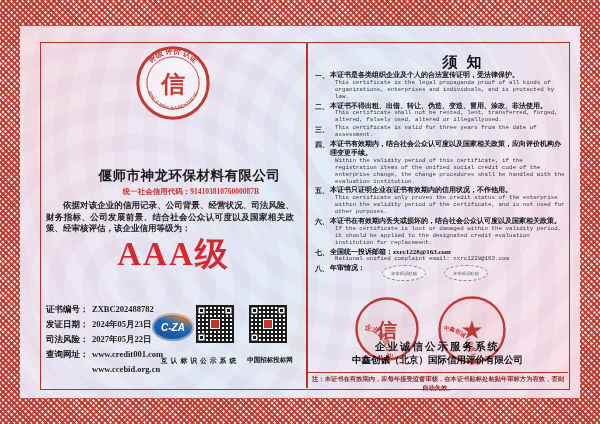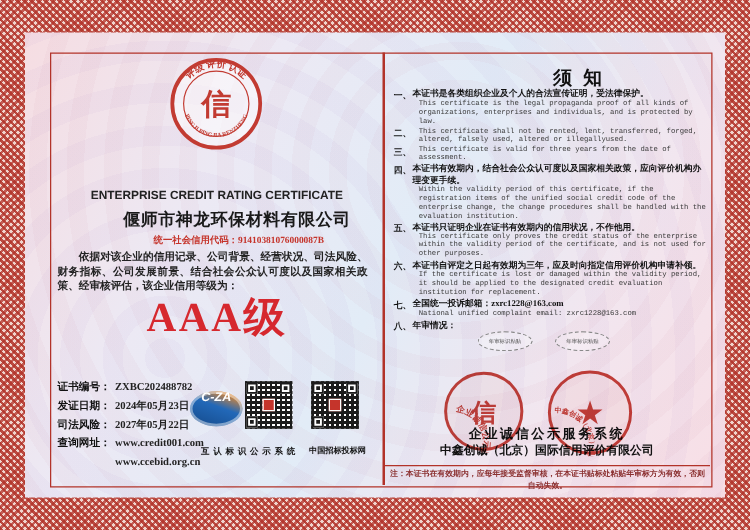--- a/index.html
+++ b/index.html
@@ -27,21 +27,21 @@
   .statement{left:46px;top:200px;width:248px;font-size:8.5px;line-height:1.38;font-weight:600;
     text-indent:2em;text-align:justify;color:#222;}
   .rating{left:40px;top:232px;width:267px;text-align:center;font-size:33px;font-weight:bold;
     letter-spacing:2px;color:#d6282e;}
   .info{left:46px;top:302px;width:150px;font-size:8.5px;}
   .f-row{line-height:15px;white-space:nowrap;}
   .f-label{display:inline-block;min-width:46px;font-weight:bold;color:#111;}
   .f-value{font-weight:bold;color:#222;}
   .cza{left:152px;top:313px;width:42px;height:28px;border-radius:50%;
     background:linear-gradient(200deg,#f08a24 10%,#2268b8 45%,#174f92 90%);
-    box-shadow:inset 0 0 0 2px rgba(255,255,255,.45);display:flex;justify-content:center;}
+    box-shadow:inset 0 0 0 2px rgba(255,255,255,.45);display:flex;align-items:center;justify-content:center;}
   .cza span{color:#fff;font-weight:bold;font-style:italic;font-size:10px;font-family:"Liberation Sans",sans-serif;}
   .qr{width:38px;height:38px;background:
       repeating-linear-gradient(0deg,#1c1c1c 0 2px,rgba(255,255,255,0) 2px 4px),
       repeating-linear-gradient(90deg,#1c1c1c 0 2px,#fff 2px 4px);}
   .qr1{left:196px;top:305px;}
   .qr2{left:249px;top:305px;}
   .qf{position:absolute;width:9px;height:9px;background:#1c1c1c;
       box-shadow:inset 0 0 0 1.5px #1c1c1c, inset 0 0 0 3px #fff;}
   .tl{top:1px;left:1px}.tr{top:1px;right:1px}.bl{bottom:1px;left:1px}
   .qc{position:absolute;inset:0;margin:auto;width:8px;height:8px;background:#c5342b;border:1.5px solid #fff;}
@@ -82,21 +82,20 @@
       <path id="arcT" d="M 9 40 A 31 31 0 0 1 71 40"></path>
       <path id="arcB" d="M 12 40 A 28 28 0 0 0 68 40"></path>
     </defs>
     <circle cx="40" cy="40" r="37" fill="rgba(255,255,255,0.5)" stroke="#c23b32" stroke-width="3.2"></circle>
     <circle cx="40" cy="40" r="27.5" fill="none" stroke="#c23b32" stroke-width="1"></circle>
     <text font-size="8" fill="#c23b32" font-weight="bold"><textPath href="#arcT" startOffset="50%" text-anchor="middle">评级 评价 认证</textPath></text>
     <text font-size="5" fill="#c23b32" font-weight="bold"><textPath href="#arcB" startOffset="50%" text-anchor="middle">PINGJI PINGJIA RENZHENG</textPath></text>
     <text x="40" y="49" font-size="25" text-anchor="middle" fill="#c23b32" font-weight="bold">信</text>
   </svg>
 
-  <div class="abs subtitle">ENTERPRISE CREDIT RATING CERTIFICATE</div>
   <div class="abs company">偃师市神龙环保材料有限公司</div>
   <div class="abs code">
     <span>统一社会信用代码：</span><span>91410381076000087B</span>
   </div>
   <div class="abs statement">依据对该企业的信用记录、公司背景、经营状况、司法风险、财务指标、公司发展前景、结合社会公众认可度以及国家相关政策、经审核评估，该企业信用等级为：</div>
   <div class="abs rating">AAA级</div>
 
   <div class="abs info">
     <div class="f-row"><span class="f-label">证书编号：</span><span class="f-value">ZXBC202488782</span></div>
     <div class="f-row"><span class="f-label">发证日期：</span><span class="f-value">2024年05月23日</span></div>
@@ -125,39 +124,40 @@
 
   <div class="abs n-head">须知</div>
   <div class="abs n-list">
     <div class="n-item">
         <span class="n-num">一、</span>
         <div class="n-zh">本证书是各类组织企业及个人的合法宣传证明，受法律保护。</div>
         <div class="n-en">This certificate is the legal propaganda proof of all kinds of organizations, enterprises and individuals, and is protected by law.</div>
       </div>
     <div class="n-item">
         <span class="n-num">二、</span>
+        <div class="n-zh">本证书不得出租、出借、转让、伪造、变造、冒用、涂改、非法使用。</div>
         <div class="n-en">This certificate shall not be rented, lent, transferred, forged, altered, falsely used, altered or illegallyused.</div>
       </div>
     <div class="n-item">
         <span class="n-num">三、</span>
         <div class="n-en">This certificate is valid for three years from the date of assessment.</div>
       </div>
     <div class="n-item">
         <span class="n-num">四、</span>
         <div class="n-zh">本证书有效期内，结合社会公众认可度以及国家相关政策，应向评价机构办理变更手续。</div>
         <div class="n-en">Within the validity period of this certificate, if the registration items of the unified social credit code of the enterprise change, the change procedures shall be handled with the evaluation institution.</div>
       </div>
     <div class="n-item">
         <span class="n-num">五、</span>
         <div class="n-zh">本证书只证明企业在证书有效期内的信用状况，不作他用。</div>
         <div class="n-en">This certificate only proves the credit status of the enterprise within the validity period of the certificate, and is not used for other purposes.</div>
       </div>
     <div class="n-item">
         <span class="n-num">六、</span>
-        <div class="n-zh">本证书自评定之日起有效期为三年，应及时向指定信用评价机构申请补领。</div>
+        <div class="n-zh">本证书在有效期内丢失或损坏的，结合社会公众认可度以及国家相关政策。</div>
         <div class="n-en">If the certificate is lost or damaged within the validity period, it should be applied to the designated credit evaluation institution for replacement.</div>
       </div>
     <div class="n-item">
         <span class="n-num">七、</span>
         <div class="n-zh">全国统一投诉邮箱：zxrc1228@163.com</div>
         <div class="n-en">National unified complaint email: zxrc1228@163.com</div>
       </div>
     <div class="n-item">
         <span class="n-num">八、</span>
         <div class="n-zh">年审情况：</div>

